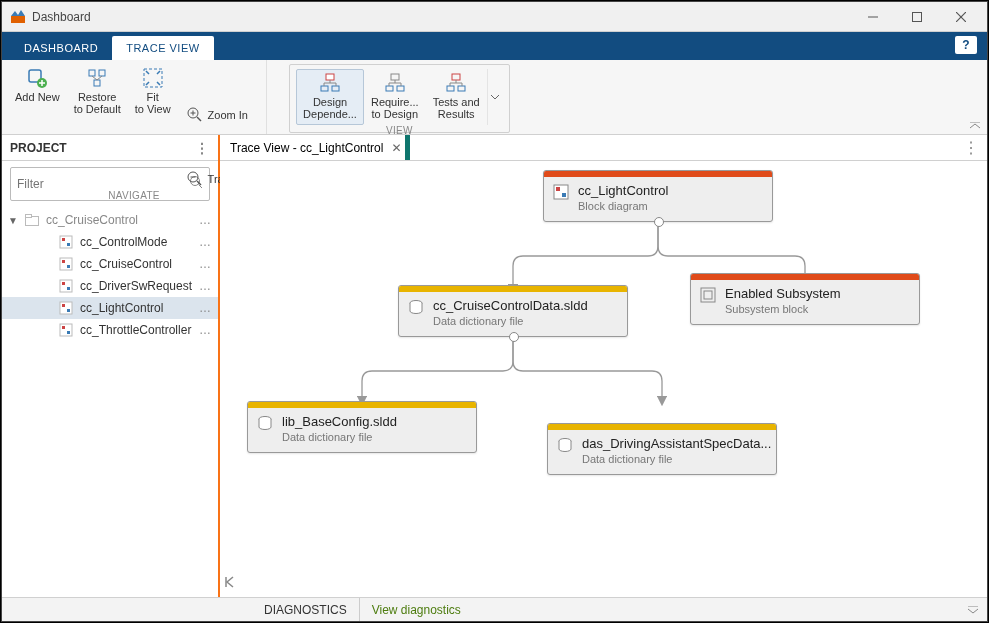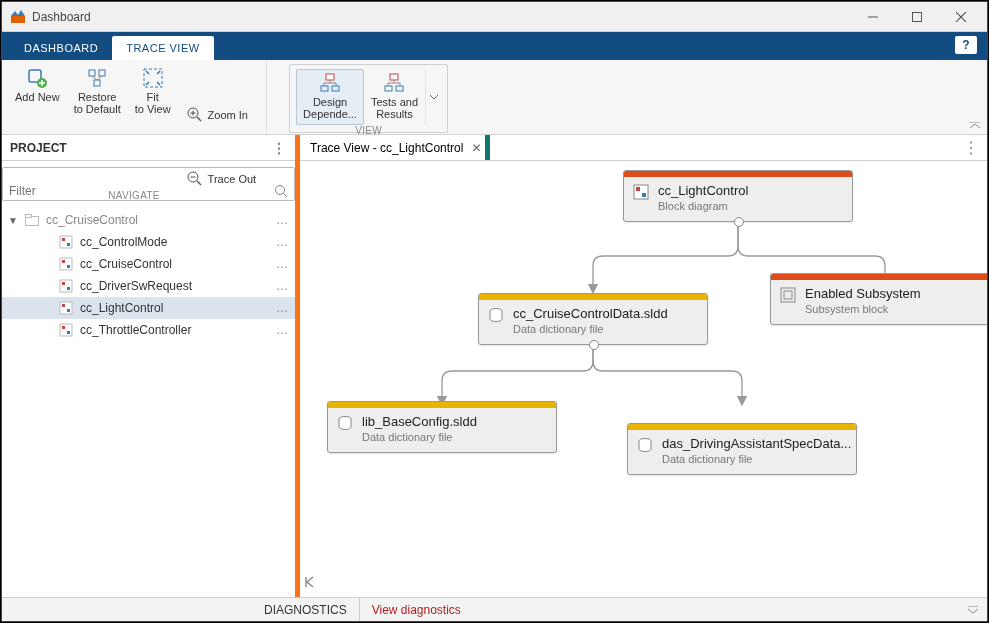--- a/index.html
+++ b/index.html
@@ -28,24 +28,24 @@
   .tsbtn .icon { width: 22px; height: 22px; margin-bottom: 2px; display: flex; align-items: center; justify-content: center; }
   .tsbtn .cap { font-size: 11px; color: #333; text-align: center; line-height: 12px; white-space: pre-line; }
   .tsbtn-sm { display: flex; align-items: center; height: 22px; padding: 0 4px; cursor: pointer; font-size: 11px; color: #333; margin-top: 40px; }
   .tsbtn-sm .icon { width: 18px; height: 18px; margin-right: 4px; display: flex; align-items:center; justify-content:center; }
   .viewframe { border: 1px solid #d0d0d0; border-radius: 2px; margin: 4px 0 1px 22px; padding-bottom: 0; }
   .dropdown-btn { width: 16px; height: 56px; display:flex; align-items:center; justify-content:center; border-left: 1px solid #e4e4e4; cursor:pointer; }
   .toolstrip-collapse { position:absolute; right:6px; bottom:2px; color:#888; font-size:10px; cursor:pointer; }
 
   
   .main { flex: 1; display: flex; min-height: 0; }
-  .sidebar { width: 298px; border-right: 5px solid #f97316; display: flex; flex-direction: column; }
+  .sidebar { width: 218px; border-right: 2px solid #f97316; display: flex; flex-direction: column; }
   .panel-head { height: 26px; border-bottom: 1px solid #d0d0d0; display: flex; align-items: center; padding: 0 8px; font-size: 12px; font-weight: 600; color: #333; position:relative; }
   .panel-head .more { margin-left: auto; color: #888; cursor:pointer; font-size:14px; letter-spacing:1px; }
-  .filterbox { margin: 6px 0; height: 24px; border: 1px solid #bbb; border-radius: 2px; display: flex; align-items: flex-start; padding: 16px 6px; }
+  .filterbox { margin: 6px 8px; height: 24px; border: 1px solid #bbb; border-radius: 2px; display: flex; align-items: center; padding: 16px 6px; }
   .filterbox input { flex: 1; border: none; outline: none; font-size: 12px; }
   .section-head { height: 26px; border-top: 1px solid #d0d0d0; border-bottom: 1px solid #d0d0d0; background:#f8f8f8; display: flex; align-items: center; padding: 0 8px; font-size: 12px; font-weight: 600; }
   .info-icon { width:14px; height:14px; border:1px solid #888; border-radius:50%; display:inline-flex; align-items:center; justify-content:center; font-size:10px; font-style:italic; font-family:serif; color:#555; margin-left:6px; }
   .tree { flex: 1; overflow: auto; padding: 2px 0; }
   .trow { height: 22px; display: flex; align-items: center; font-size: 12px; color: #333; padding-right: 4px; cursor: pointer; }
   .trow.selected { background: #dbe4ed; }
   .trow .indent1 { width: 22px; display:flex; justify-content:center; color:#666; font-size:10px; }
   .trow .indent2 { width: 40px; }
   .trow.child .indent2 { width: 56px; }
   .trow .ficon { width: 16px; height: 16px; margin-right: 6px; display:flex; align-items:center; justify-content:center; }
@@ -70,21 +70,21 @@
   .node .ntext .t2 { font-size:11px; color:#777; line-height:14px; }
   svg.edges { position:absolute; top:0; left:0; pointer-events:none; }
   .port { width:10px; height:10px; border:1px solid #888; border-radius:50%; background:#fff; position:absolute; }
 
   .nav-arrow { position:absolute; left:4px; bottom:4px; color:#888; cursor:pointer; }
 
   
   .status { height: 24px; border-top: 1px solid #d0d0d0; background: #f3f3f3; display:flex; align-items:center; font-size:12px; color:#333; }
   .status .spacer { width:250px; }
   .status .diag-label { padding: 0 12px; border-right: 1px solid #ccc; height:100%; display:flex; align-items:center; }
-  .status .diag-link { padding: 0 12px; color:#b91c1c; cursor:pointer; }
+  .status .diag-link { padding: 0 12px; color:#4d7c0f; cursor:pointer; }
   .status .expand { margin-left:auto; padding:0 8px; color:#888; cursor:pointer; }
 </style>
 </head>
 <body>
 
 <div class="window">
 
   <div class="titlebar">
     <span class="app-icon">
       <svg width="16" height="16" viewBox="0 0 16 16">
@@ -190,20 +190,35 @@
                 <rect x="2" y="14" width="7" height="5" fill="none" stroke="#3a7bb5"></rect>
                 <rect x="13" y="14" width="7" height="5" fill="none" stroke="#3a7bb5"></rect>
                 <line x1="11" y1="8" x2="11" y2="11" stroke="#888"></line>
                 <line x1="5" y1="14" x2="5" y2="11" stroke="#888"></line>
                 <line x1="17" y1="14" x2="17" y2="11" stroke="#888"></line>
                 <line x1="5" y1="11" x2="17" y2="11" stroke="#888"></line>
               </svg>
             </span>
           <span class="cap">Design
 Depende...</span>
+        </div>
+        <div class="tsbtn">
+          <span class="icon">
+              <svg width="22" height="22">
+                <rect x="7" y="2" width="8" height="6" fill="none" stroke="#888"></rect>
+                <rect x="2" y="14" width="7" height="5" fill="none" stroke="#3a7bb5"></rect>
+                <rect x="13" y="14" width="7" height="5" fill="none" stroke="#3a7bb5"></rect>
+                <line x1="11" y1="8" x2="11" y2="11" stroke="#888"></line>
+                <line x1="5" y1="11" x2="17" y2="11" stroke="#888"></line>
+                <line x1="5" y1="11" x2="5" y2="14" stroke="#888"></line>
+                <line x1="17" y1="11" x2="17" y2="14" stroke="#888"></line>
+              </svg>
+            </span>
+          <span class="cap">Require...
+to Design</span>
         </div>
         <div class="tsbtn">
           <span class="icon">
               <svg width="22" height="22">
                 <rect x="7" y="2" width="8" height="6" fill="none" stroke="#c44"></rect>
                 <rect x="2" y="14" width="7" height="5" fill="none" stroke="#3a7bb5"></rect>
                 <rect x="13" y="14" width="7" height="5" fill="none" stroke="#3a7bb5"></rect>
                 <line x1="11" y1="8" x2="11" y2="11" stroke="#888"></line>
                 <line x1="5" y1="11" x2="17" y2="11" stroke="#888"></line>
                 <line x1="5" y1="11" x2="5" y2="14" stroke="#888"></line>
@@ -354,21 +369,21 @@
                 </svg>
               </span>
             <div class="ntext">
                 <div class="t1">cc_LightControl</div>
                 <div class="t2">Block diagram</div>
               </div>
           </div>
           <div class="port" style="left:110px;bottom:-6px;"></div>
         </div>
 
-        <div class="node" style="left:178px;top:132px;width:230px;">
+        <div class="node" style="left:178px;top:124px;width:230px;">
           <div class="bar gold"></div>
           <div class="body">
             <span class="nicon">
                 <svg width="16" height="16">
                   <ellipse cx="8" cy="4" rx="6" ry="2.5" fill="#fff" stroke="#888"></ellipse>
                   <path d="M2 4 L2 12 A6 2.5 0 0 0 14 12 L14 4" fill="#fff" stroke="#888"></path>
                 </svg>
               </span>
             <div class="ntext">
                 <div class="t1">cc_CruiseControlData.sldd</div>

